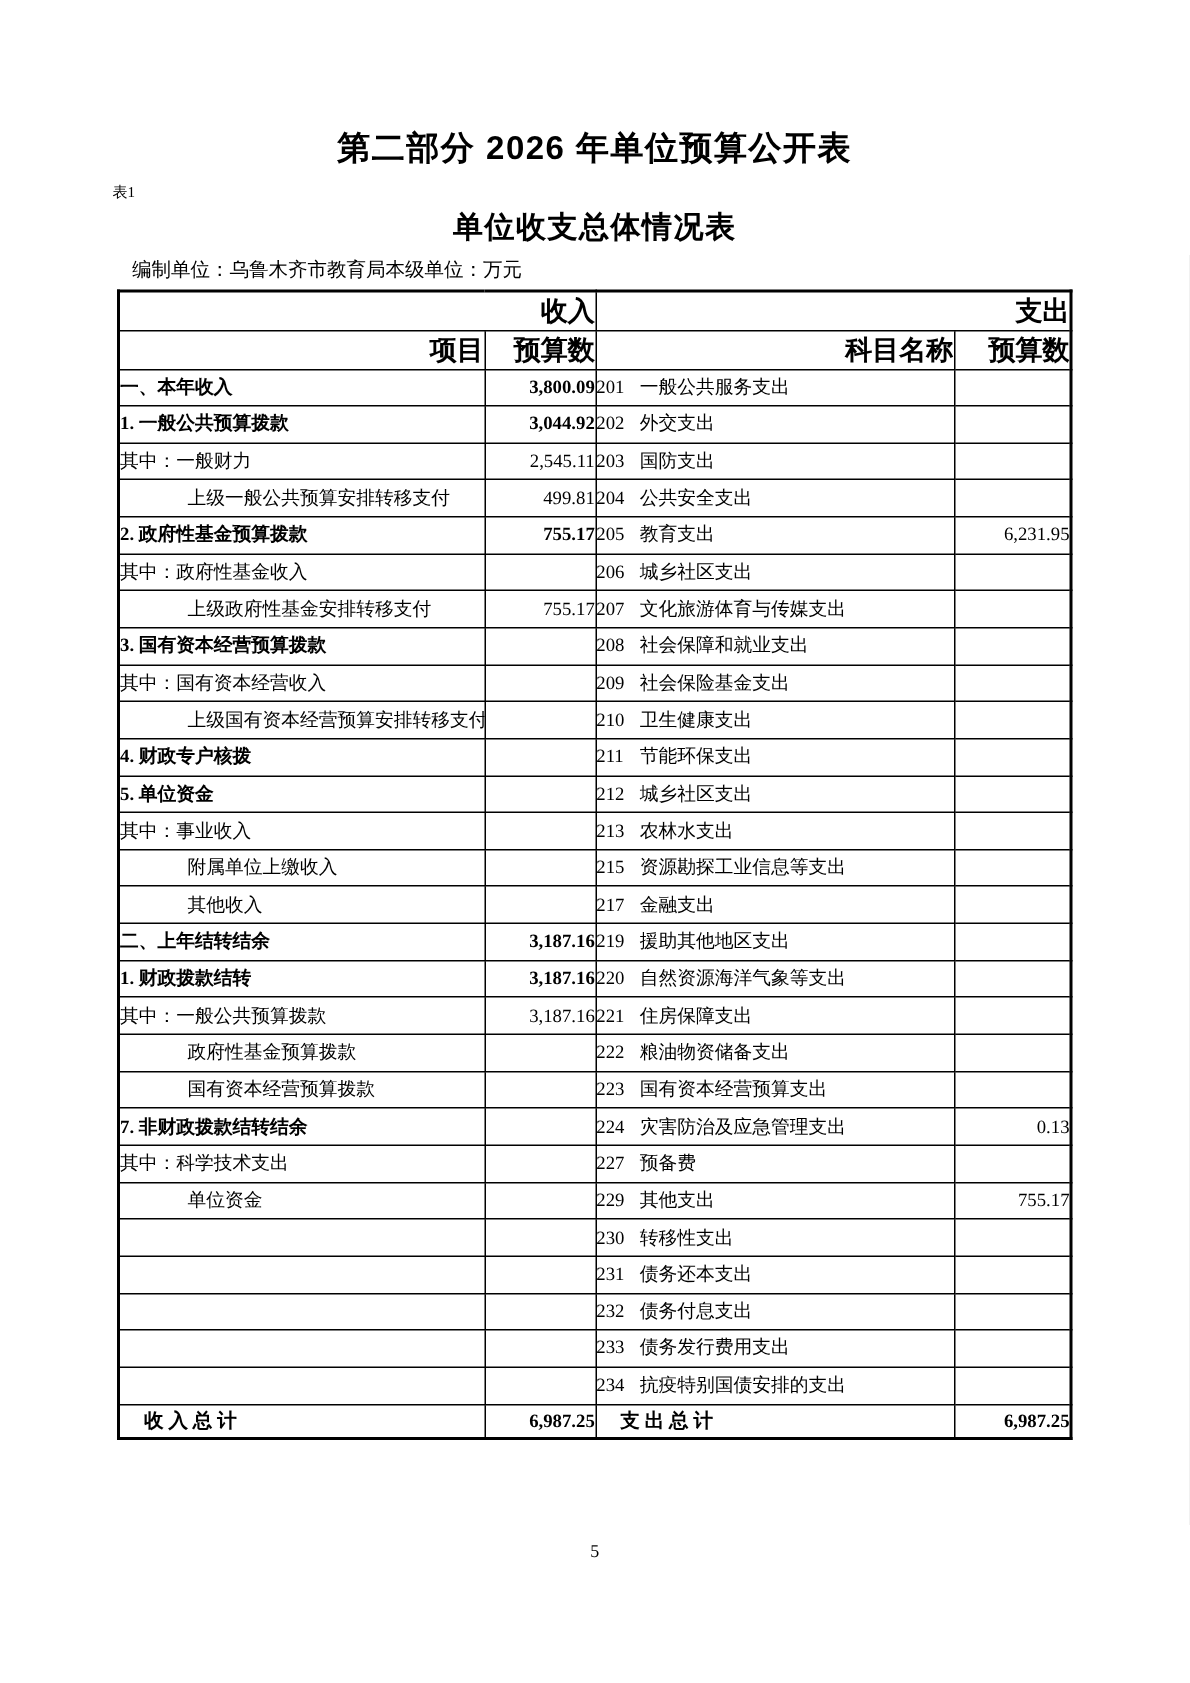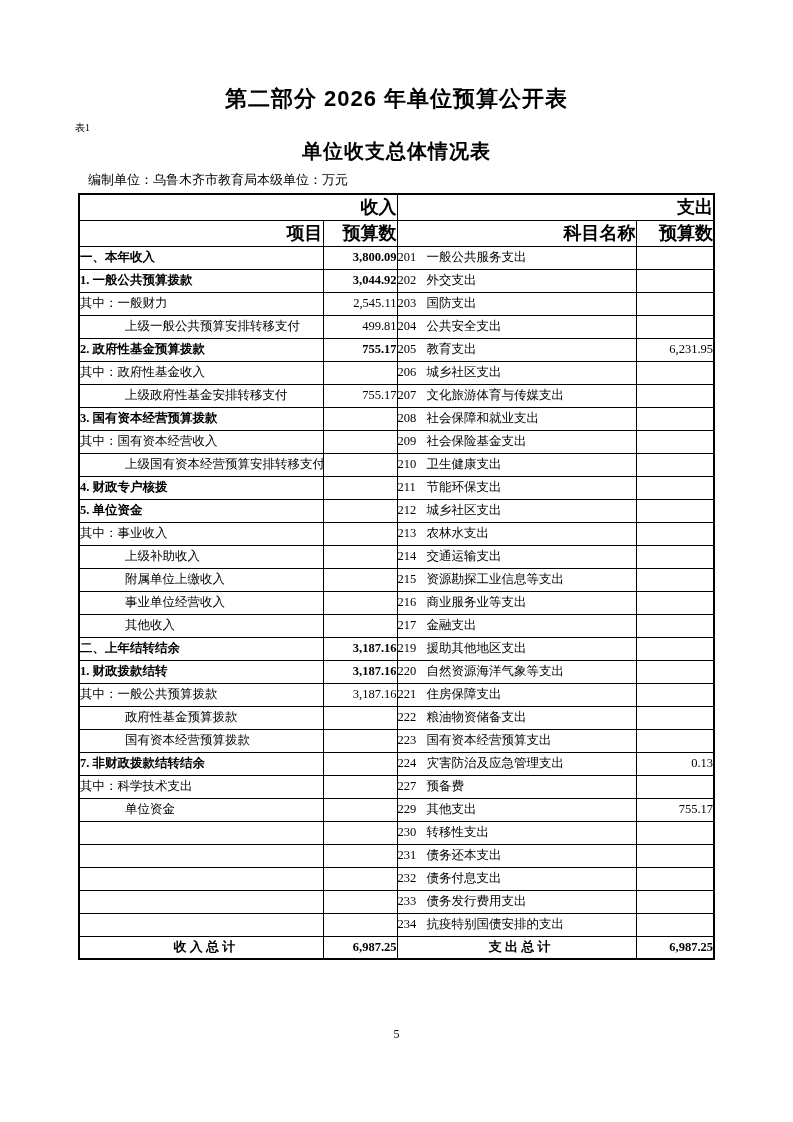--- a/index.html
+++ b/index.html
@@ -68,21 +68,21 @@
     font-weight: bold;
     font-size: 18px;
     text-align: right;
   }
   td.item   { text-align: left; padding-left: 4px; }
   td.item.indent1 { padding-left: 45px; }
   td.value  { text-align: right; padding-right: 4px; }
   td.bold, tr.total td { font-weight: bold; margin-left: 44px; }
   td .code { display: inline-block; min-width: 23px; margin-right: 6px; }
   tr.total { height: 23px; }
-  tr.total td.item { text-align: center; padding-left: 6px; font-size: 13px; }
+  tr.total td.item { text-align: left; padding-left: 16px; font-size: 13px; }
   .page-number {
     position: absolute;
     top: 1027px; left: 0; right: 0;
     text-align: center;
     font-size: 12px;
   }
 </style>
 </head>
 <body>
 
@@ -192,35 +192,23 @@
             <td class="item"><span class="code">212</span><span>城乡社区支出</span></td>
             <td class="value"></td>
           </tr>
           <tr>
             <td class="item">其中：事业收入</td>
             <td class="value"></td>
             <td class="item"><span class="code">213</span><span>农林水支出</span></td>
             <td class="value"></td>
           </tr>
           <tr>
-            <td class="item indent1">上级补助收入</td>
-            <td class="value"></td>
-            <td class="item"><span class="code">214</span><span>交通运输支出</span></td>
-            <td class="value"></td>
-          </tr>
-          <tr>
             <td class="item indent1">附属单位上缴收入</td>
             <td class="value"></td>
             <td class="item"><span class="code">215</span><span>资源勘探工业信息等支出</span></td>
-            <td class="value"></td>
-          </tr>
-          <tr>
-            <td class="item indent1">事业单位经营收入</td>
-            <td class="value"></td>
-            <td class="item"><span class="code">216</span><span>商业服务业等支出</span></td>
             <td class="value"></td>
           </tr>
           <tr>
             <td class="item indent1">其他收入</td>
             <td class="value"></td>
             <td class="item"><span class="code">217</span><span>金融支出</span></td>
             <td class="value"></td>
           </tr>
           <tr>
             <td class="item bold">二、上年结转结余</td>

